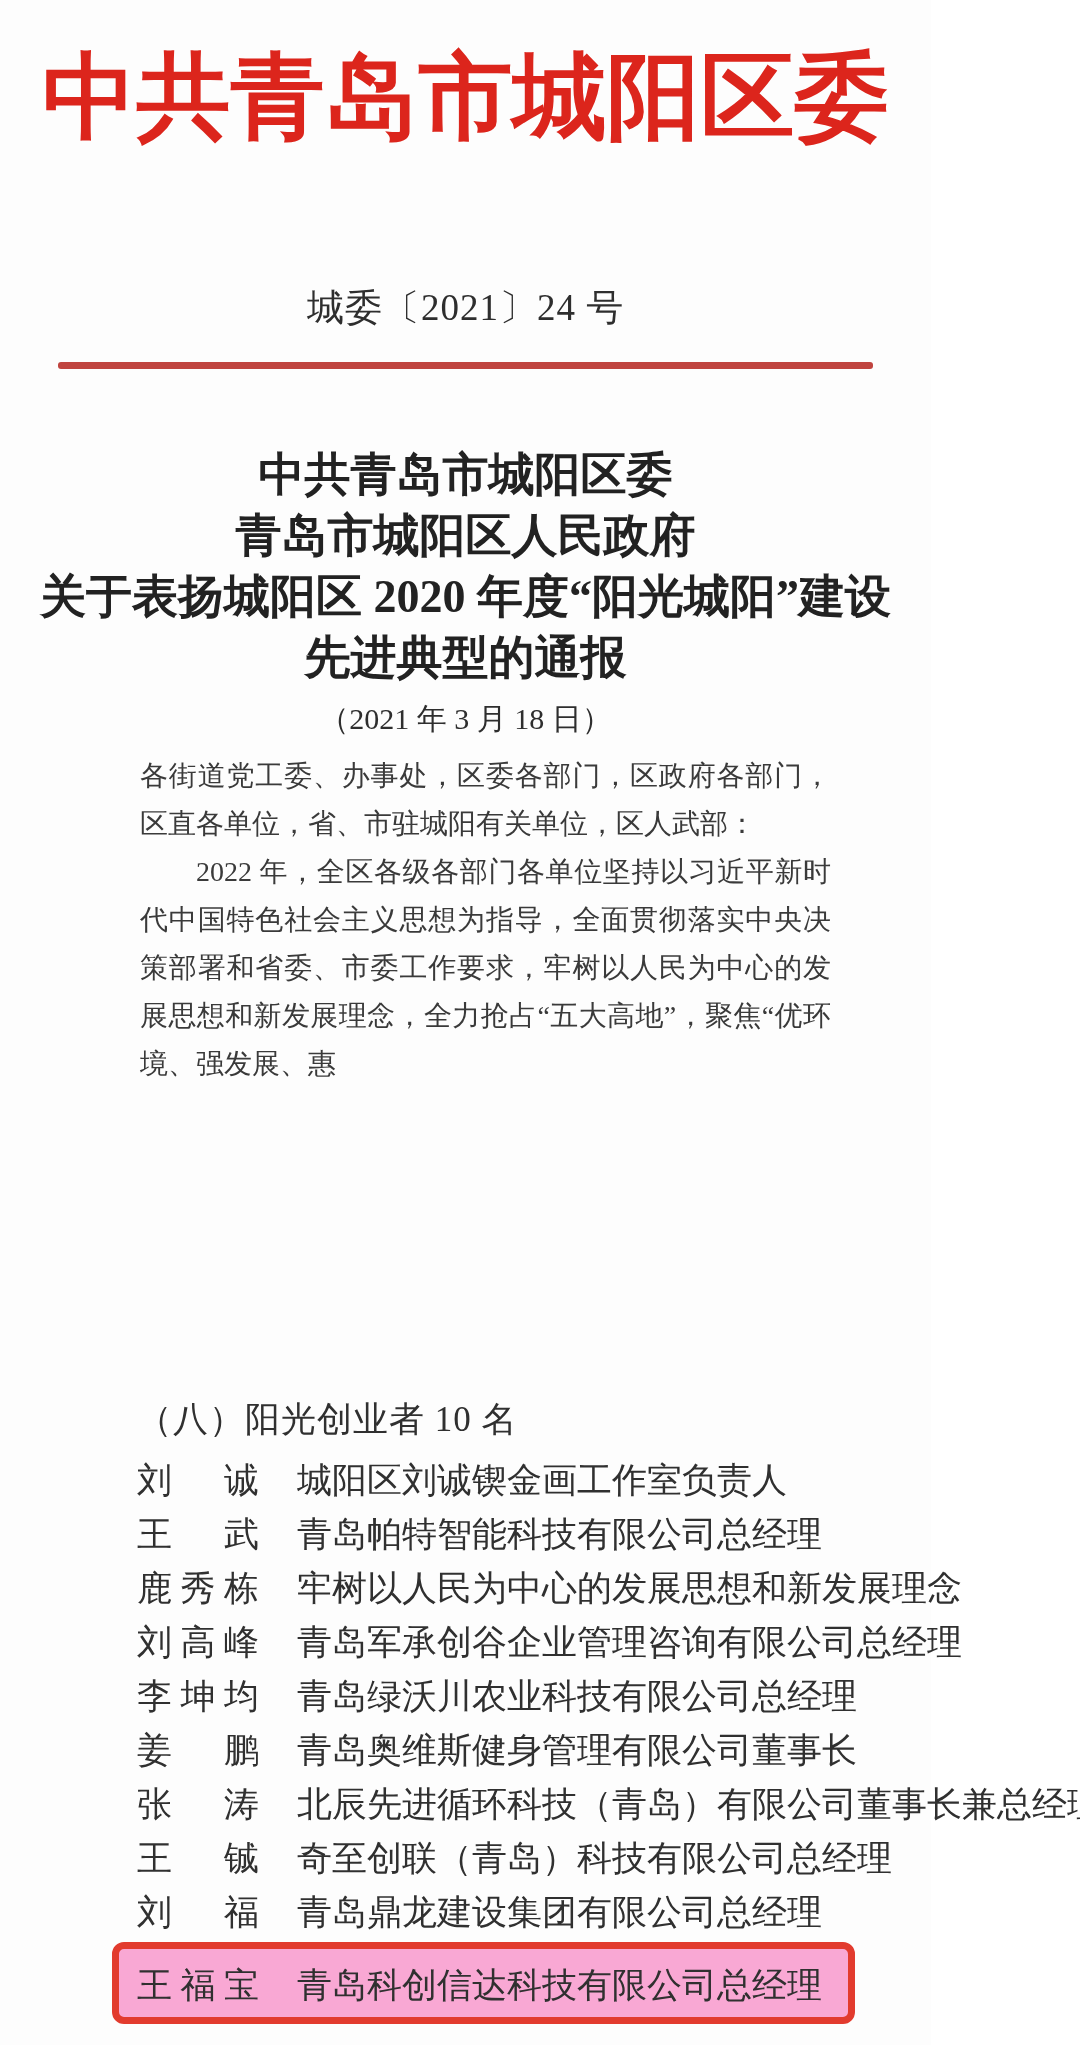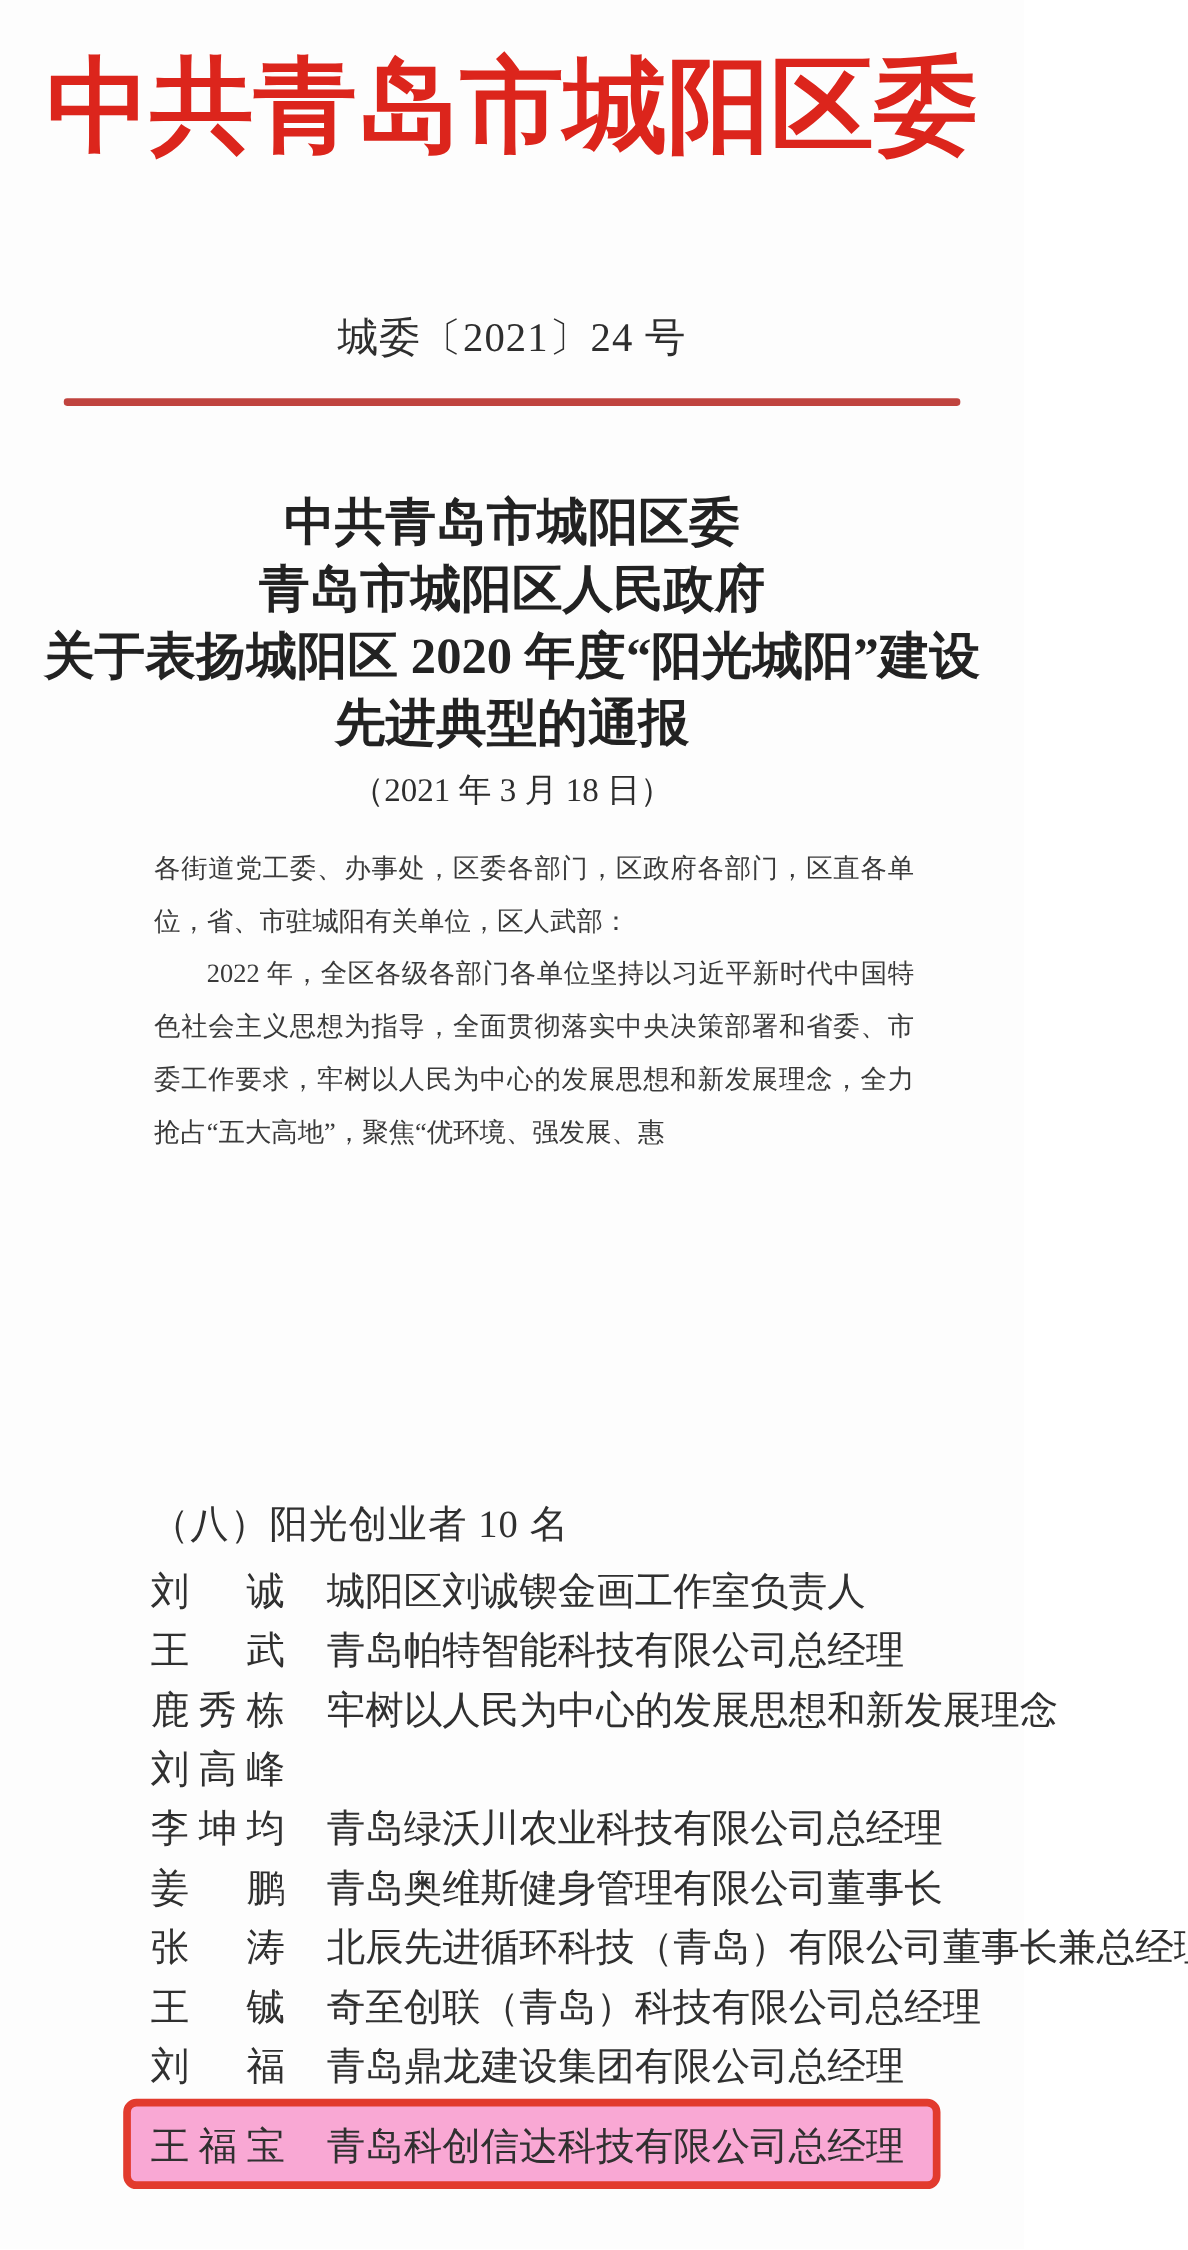--- a/index.html
+++ b/index.html
@@ -50,23 +50,23 @@
     color:#222;
   }
   .date-line{
     margin-top:10px;
     text-align:center;
     font-size:30px;
     line-height:42px;
     color:#2e2e2e;
   }
   .body-text{
-    margin-top:26px;
+    margin-top:12px;
     padding:0 100px 0 140px;
-    font-size:24px;
+    font-size:28px;
     line-height:48px;
     text-align:justify;
     color:var(--ink);
   }
   .body-text p.indent{text-indent:2em;}
   .lower{
     padding-left:137px;
     padding-right:60px;
   }
   .section-heading{
@@ -139,20 +139,21 @@
         <div class="row">
       <span class="name">王武</span>
       <span class="title">青岛帕特智能科技有限公司总经理</span>
     </div>
         <div class="row">
       <span class="name">鹿秀栋</span>
       <span class="title">牢树以人民为中心的发展思想和新发展理念</span>
     </div>
         <div class="row">
       <span class="name">刘高峰</span>
+      <span class="title">青岛军承创谷企业管理咨询有限公司总经理</span>
     </div>
         <div class="row">
       <span class="name">李坤均</span>
       <span class="title">青岛绿沃川农业科技有限公司总经理</span>
     </div>
         <div class="row">
       <span class="name">姜鹏</span>
       <span class="title">青岛奥维斯健身管理有限公司董事长</span>
     </div>
         <div class="row">

